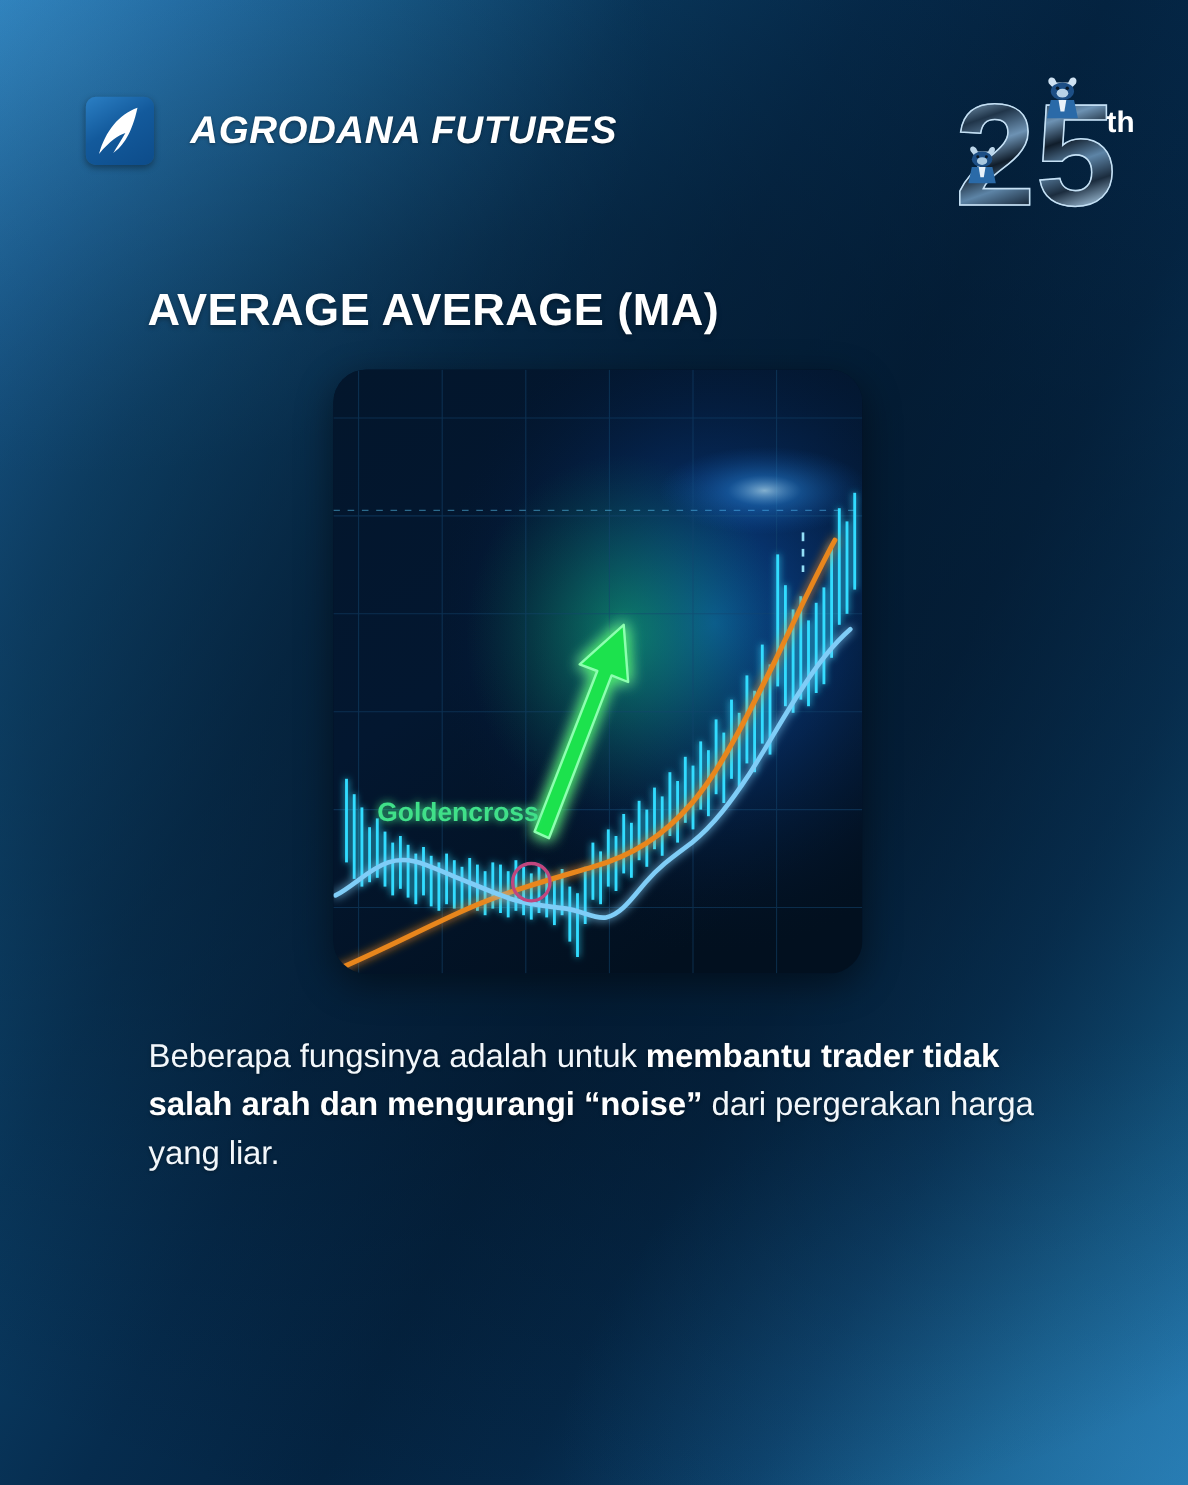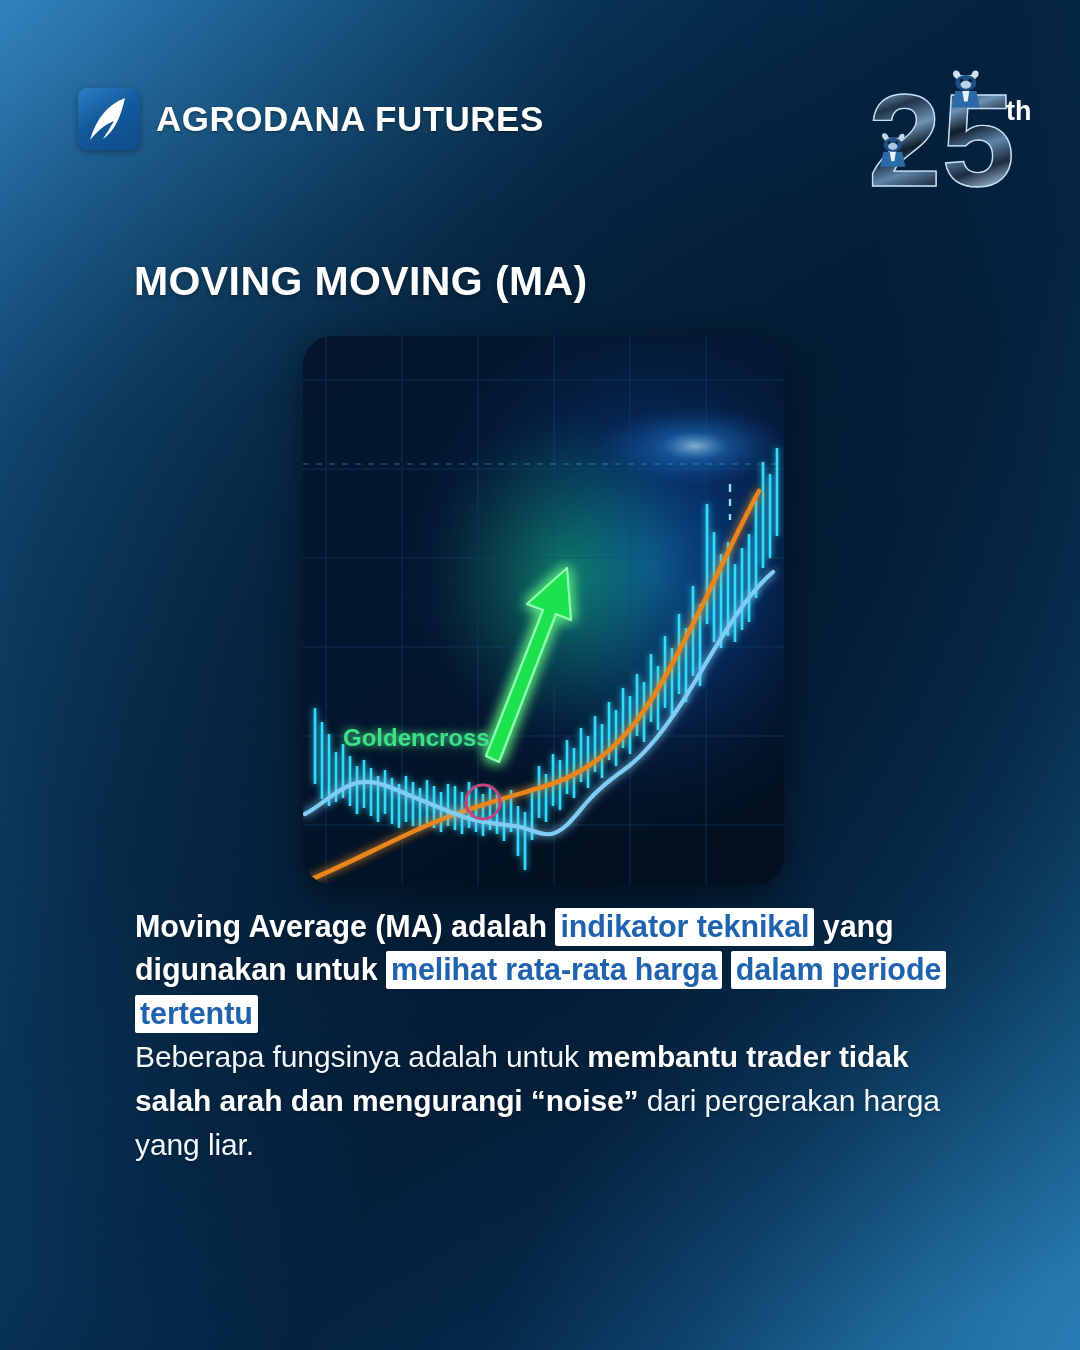--- a/index.html
+++ b/index.html
@@ -40,23 +40,24 @@
 
   #brand { position:absolute; left:78px; top:88px; display:flex; align-items:center; gap:16px; }
   #logo-mark {
     width:62px; height:62px; border-radius:9px;
     background:linear-gradient(150deg,#2b7fc4 0%,#135a9c 45%,#0d4c8a 100%);
     position:relative; overflow:hidden;
     box-shadow:0 2px 6px rgba(0,0,0,.35);
   }
   #logo-mark svg { position:absolute; left:0; top:0; }
   #brand-name {
-    color:#ffffff; font-size:35px; font-weight:700; 
+    color:#ffffff; font-size:35px; font-weight:700; font-style:italic;
     letter-spacing:0.5px; white-space:nowrap;
     text-shadow:0 1px 3px rgba(0,0,0,.4);
+    margin-left:17px;
   }
 
   
   #anniv { position:absolute; right:36px; top:58px; width:190px; height:150px; }
   #anniv svg { display:block; }
 
   
   #page-title {
     position:absolute; left:134px; top:258px;
     color:#ffffff; font-size:41px; font-weight:800; letter-spacing:0.4px;
@@ -81,20 +82,21 @@
     color:#ffffff; letter-spacing:-0.1px;
   }
   .para1 .hl {
     background:#ffffff; color:#1f62ad;
     padding:1px 5px 3px 5px; border-radius:2px;
     box-decoration-break:clone; -webkit-box-decoration-break:clone;
   }
   .para1 .plain { text-shadow:0 1px 3px rgba(0,0,0,.35); }
 
   .para2 {
+    margin-top:34px;
     font-size:30px; font-weight:400; line-height:1.47;
     color:#f2f7fb; letter-spacing:-0.1px;
     text-shadow:0 1px 3px rgba(0,0,0,.35);
   }
   .para2 b { font-weight:700; color:#ffffff; }
 </style>
 </head>
 <body>
 
 <div id="bg-base"></div>
@@ -156,21 +158,21 @@
         <ellipse cx="19" cy="21" rx="6" ry="4.5" fill="#a9c8e0"></ellipse>
         <circle cx="14" cy="16" r="1.7" fill="#081726"></circle>
         <circle cx="24" cy="16" r="1.7" fill="#081726"></circle>
         <path d="M7 28 L31 28 L35 47 L3 47 Z" fill="#2a6aa8"></path>
         <path d="M15 28 L23 28 L21 40 L17 40 Z" fill="#e9f2fa"></path>
       </g>
     </svg>
   </div>
 </div>
 
-<div id="page-title">MOVING MOVING (MA)</div>
+<div id="page-title">AVERAGE AVERAGE (MA)</div>
 
 <div id="chart-card">
   <svg width="481" height="549" viewBox="0 0 481 549">
     <defs>
       <linearGradient id="cardBg" x1="0" y1="0" x2="0.6" y2="1">
         <stop offset="0%" stop-color="#03162c"></stop>
         <stop offset="48%" stop-color="#031730"></stop>
         <stop offset="100%" stop-color="#02101f"></stop>
       </linearGradient>
       <radialGradient id="blueGlow" cx="0.72" cy="0.42" r="0.55">
@@ -331,20 +333,17 @@
 
     <g filter="url(#glowArrow)">
       <path d="M183 420 L240 274 L224 268 L264 232 L268 284 L253 278 L196 426 Z" fill="#1fe24d" stroke="#8dffb0" stroke-width="2.2" stroke-linejoin="round"></path>
     </g>
 
     <text x="40" y="410" font-family="'Liberation Sans',sans-serif" font-size="24" font-weight="700" fill="#3fe089" filter="url(#glowText)">Goldencross</text>
   </svg>
 </div>
 
 <div id="copy">
-  <p class="para1">
-    <span class="plain">Moving Average (MA) adalah </span><span class="hl">indikator teknikal</span><span class="plain"> yang digunakan untuk </span><span class="hl">melihat rata-rata harga</span><span class="plain"> </span><span class="hl">dalam periode tertentu</span>
-  </p>
 
   <p class="para2">
     <span>Beberapa fungsinya adalah untuk </span><b>membantu trader tidak salah arah dan mengurangi “noise”</b><span> dari pergerakan harga yang liar.</span>
   </p>
 </div>
 
 </body></html>

